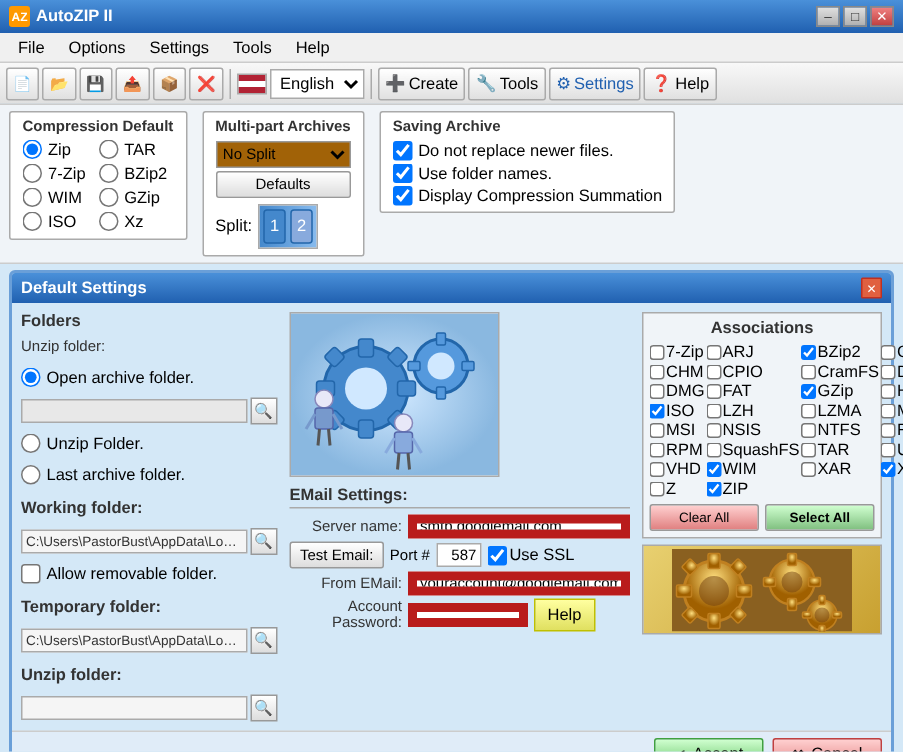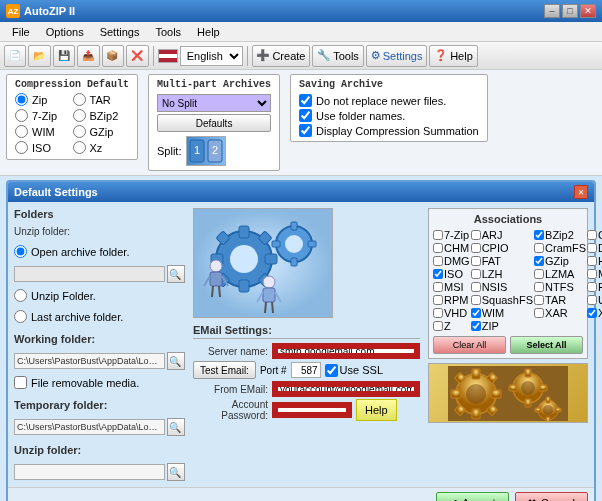--- a/index.html
+++ b/index.html
@@ -20,26 +20,26 @@
     
     .toolbar { background: linear-gradient(to bottom, #f8f8f8, #e0e0e0); height: 28px; display: flex; align-items: center; padding: 0 4px; gap: 2px; border-bottom: 1px solid #ccc; }
     .toolbar-btn { height: 22px; min-width: 22px; background: linear-gradient(to bottom, #ffffff, #e0e0e0); border: 1px solid #aaa; display: flex; align-items: center; justify-content: center; cursor: pointer; padding: 0 4px; gap: 2px; border-radius: 2px; font-size: 10px; }
     .toolbar-separator { width: 1px; height: 20px; background: #aaa; margin: 0 2px; }
     .lang-select { height: 20px; border: 1px solid #aaa; background: white; font-size: 11px; padding: 0 2px; }
     .flag { width: 20px; height: 14px; background: linear-gradient(to bottom, #B22234 33%, white 33%, white 66%, #B22234 66%); border: 1px solid #aaa; }
 
     
     .settings-row { display: flex; background: #f0f4f8; padding: 4px 6px; gap: 10px; border-bottom: 1px solid #ccc; align-items: flex-start; }
     .settings-group { border: 1px solid #aaa; background: white; padding: 4px 8px; border-radius: 2px; }
-    .settings-group-title { font-size: 10px; color: #333; font-weight: bold; margin-bottom: 2px; font-family: Liberation Mono, monospace; }
+    .settings-group-title { font-size: 10px; color: #333; font-weight: bold; margin-bottom: 2px; }
     .radio-row { display: flex; align-items: center; gap: 4px; margin: 1px 0; }
     .radio-row input[type=radio] { margin: 0; }
     .multipart-group { display: flex; flex-direction: column; gap: 2px; }
     .btn-small { height: 18px; padding: 0 6px; background: linear-gradient(to bottom, #fff, #ddd); border: 1px solid #999; cursor: pointer; font-size: 10px; border-radius: 2px; }
-    .select-small { height: 18px; border: 1px solid #999; font-size: 10px; background: #c4b5fd; }
+    .select-small { height: 18px; border: 1px solid #999; font-size: 10px; background: #a16207; }
     .saving-group { display: flex; flex-direction: column; gap: 2px; }
     .checkbox-row { display: flex; align-items: center; gap: 4px; }
     .checkbox-row input[type=checkbox] { margin: 0; }
 
     
     .dialog-panel { background: #d4e8f7; border: 2px solid #6a9fd8; border-radius: 4px; padding: 0; }
     .dialog-title-bar { background: linear-gradient(to bottom, #4a90d9, #2060b0); color: white; height: 20px; display: flex; align-items: center; justify-content: space-between; padding: 0 6px; border-radius: 2px 2px 0 0; }
     .dialog-title-text { font-size: 11px; font-weight: bold; }
     .dialog-close-btn { width: 14px; height: 14px; background: #e06040; border: 1px solid #c03020; display: flex; align-items: center; justify-content: center; font-size: 8px; color: white; cursor: pointer; border-radius: 1px; }
     .dialog-body { padding: 6px; display: flex; gap: 8px; }
@@ -262,21 +262,21 @@
         </div>
 
         <div class="working-label">Working folder:</div>
         <div class="path-row">
           <input class="path-input" type="text" value="C:\Users\PastorBust\AppData\Local\A..." style="">
           <div class="browse-btn">🔍</div>
         </div>
 
         <div class="allow-removable">
           <input type="checkbox" style="">
-          <span>File removable media.</span>
+          <span>Allow removable folder.</span>
         </div>
 
         <div class="temp-label">Temporary folder:</div>
         <div class="path-row">
           <input class="path-input" type="text" value="C:\Users\PastorBust\AppData\Local\A..." style="">
           <div class="browse-btn">🔍</div>
         </div>
 
         <div class="unzip-label">Unzip folder:</div>
         <div class="path-row">

